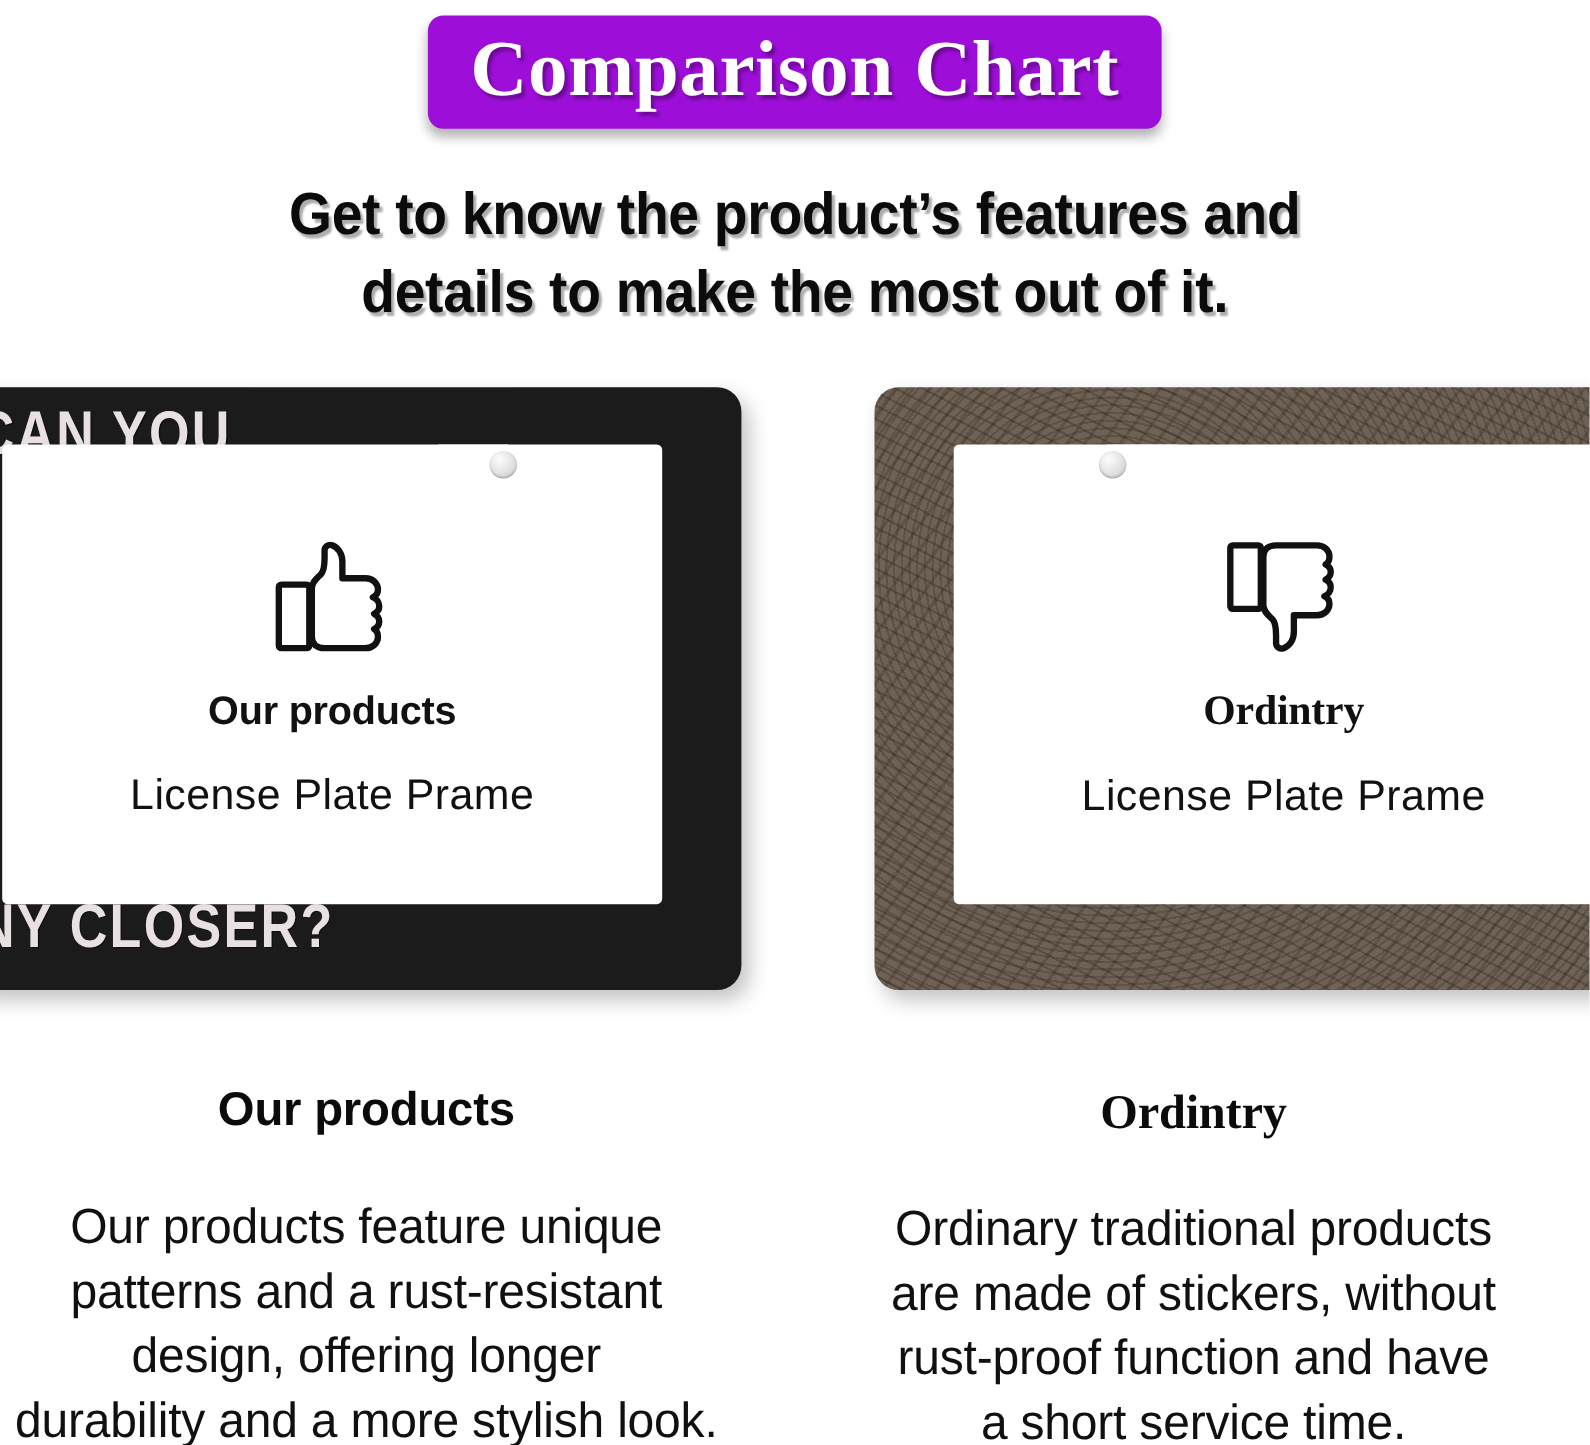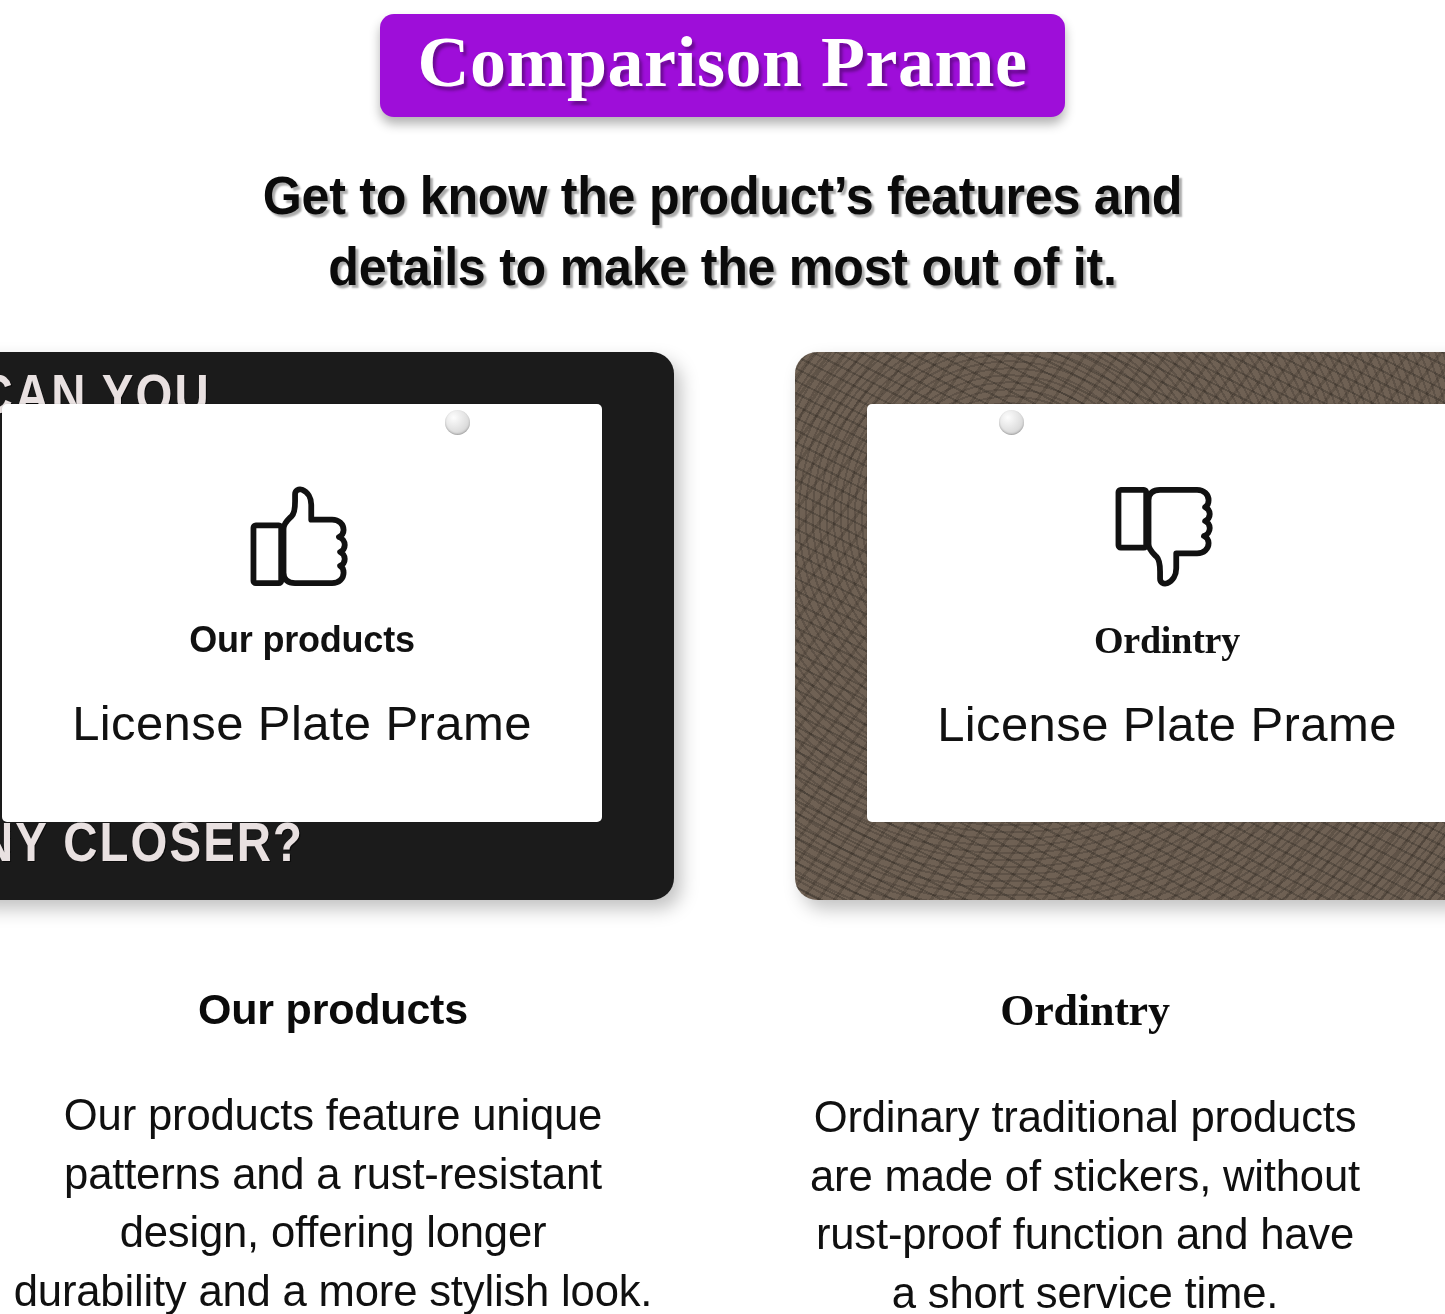--- a/index.html
+++ b/index.html
@@ -157,21 +157,21 @@
     letter-spacing:-.2px;
   }
   .plate-label.serif {
     font-family:"Liberation Serif", serif;
     font-weight:bold;
     font-size:38px;
   }
   .plate-sub {
     font-family:"Liberation Sans", sans-serif;
     font-weight:300;
-    font-size:49px;
+    font-size:39px;
     color:#111;
     margin-top:30px;
     letter-spacing:.4px;
   }
 
   
   .cols { position:absolute; left:0; top:985px; width:1445px; height:330px; }
   .col  { position:absolute; top:0; width:690px; text-align:center; }
   .col-left  { left:-12px; }
   .col-right { left:740px; }
@@ -196,21 +196,21 @@
     transform:scaleX(.97);
   }
 </style>
 </head>
 <body>
 
 <div id="page">
 
   <div class="banner-wrap">
     <div class="banner">
-      <div class="banner-title">Comparison Prame</div>
+      <div class="banner-title">Comparison Chart</div>
     </div>
   </div>
 
   <div class="subtitle">
     <div>Get to know the product’s features and</div>
     <div>details to make the most out of it.</div>
   </div>
 
   <div class="frames">
 

